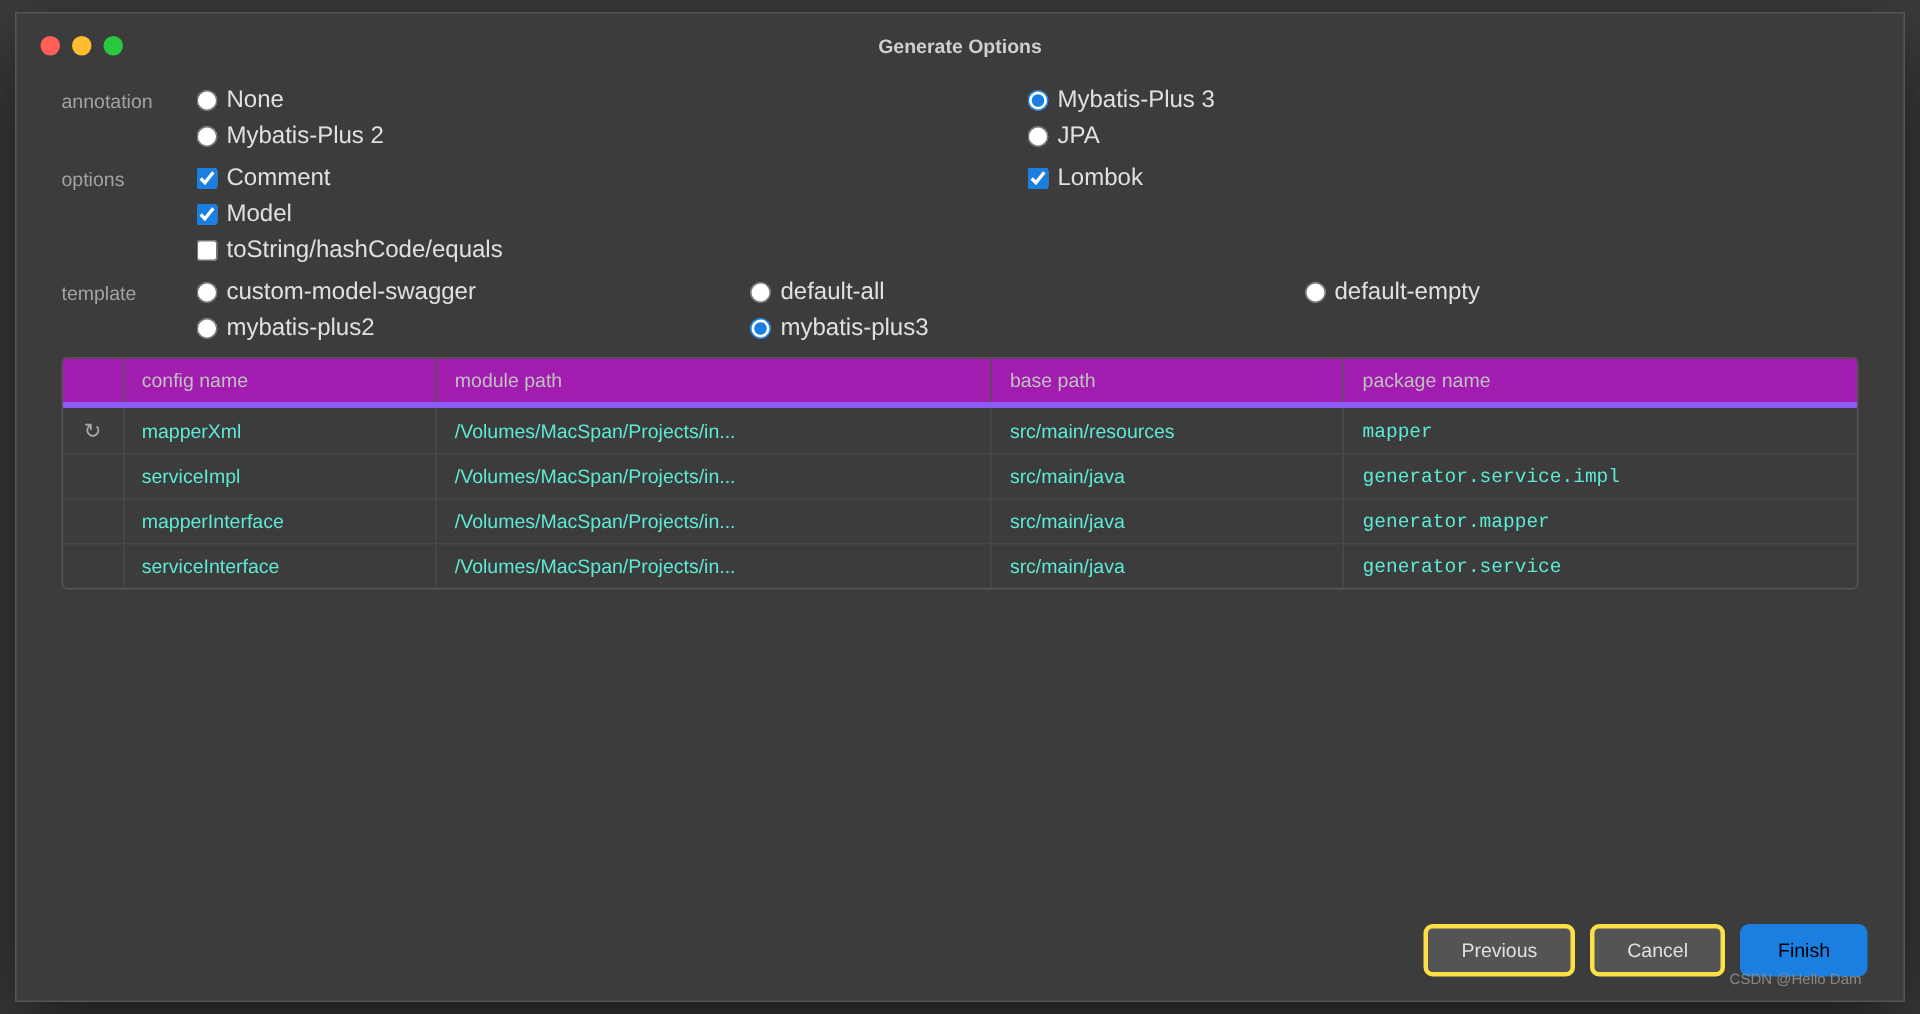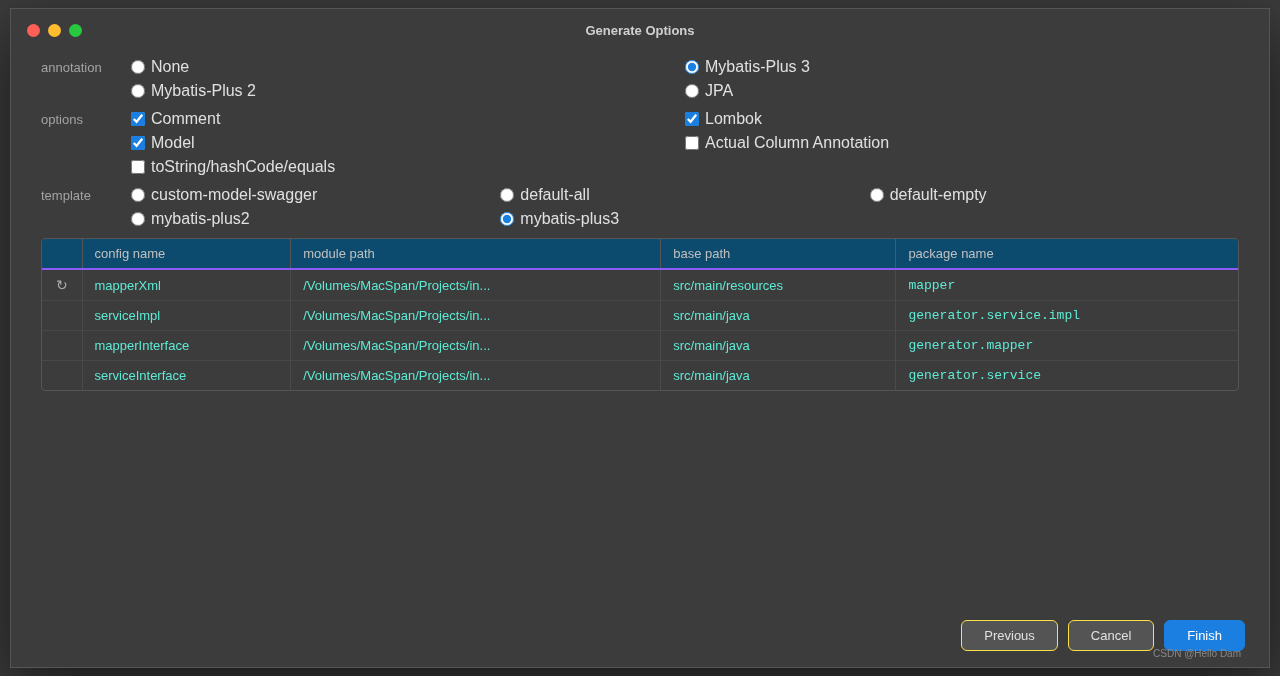--- a/index.html
+++ b/index.html
@@ -133,22 +133,22 @@
       border: 1px solid #555;
       border-radius: 4px;
       overflow: hidden;
     }
     table {
       width: 100%;
       border-collapse: collapse;
       font-size: 13px;
     }
     thead tr {
-      background: #0c4a6e;
-      border-bottom: 2px solid #8b5cf6;
+      background: #a21caf;
+      border-bottom: 4px solid #8b5cf6;
     }
     thead th {
       padding: 7px 12px;
       text-align: left;
       color: #c0c0c0;
       font-weight: 500;
       border-right: 1px solid #555;
     }
     thead th:last-child { border-right: none; }
     tbody tr {
@@ -184,29 +184,29 @@
       bottom: 8px;
       right: 28px;
       font-size: 10px;
       color: #888;
     }
     .btn {
       padding: 7px 22px;
       border-radius: 6px;
       font-size: 13px;
       cursor: pointer;
-      border: 1px solid #fde047;
+      border: 3px solid #fde047;
       background: #545454;
       color: #e0e0e0;
       font-family: inherit;
     }
     .btn-primary {
       background: #1a7fe0;
       border-color: #1a7fe0;
-      color: #ffffff;
+      color: #000000;
     }
   </style>
 </head>
 <body>
 
 <div class="dialog">
 
   <div class="title-bar">
     <div class="window-controls">
       <div class="wc-btn wc-close"></div>
@@ -259,24 +259,20 @@
           <div class="checkbox-item">
             <input type="checkbox" id="opt-actual-col" style="">
             <label for="opt-actual-col">toString/hashCode/equals</label>
           </div>
         </div>
         <div class="options-col">
           <div class="checkbox-item">
             <input type="checkbox" id="opt-tostring" checked="" style="">
             <label for="opt-tostring">Lombok</label>
           </div>
-          <div class="checkbox-item">
-            <input type="checkbox" id="opt-actual-col-ann" style="">
-            <label for="opt-actual-col-ann">Actual Column Annotation</label>
-          </div>
         </div>
       </div>
     </div>
 
     <div class="row">
       <div class="row-label">template</div>
       <div class="template-cols">
         <div class="template-col">
           <div class="radio-item">
             <input type="radio" name="template" id="tpl-custom" style="">

